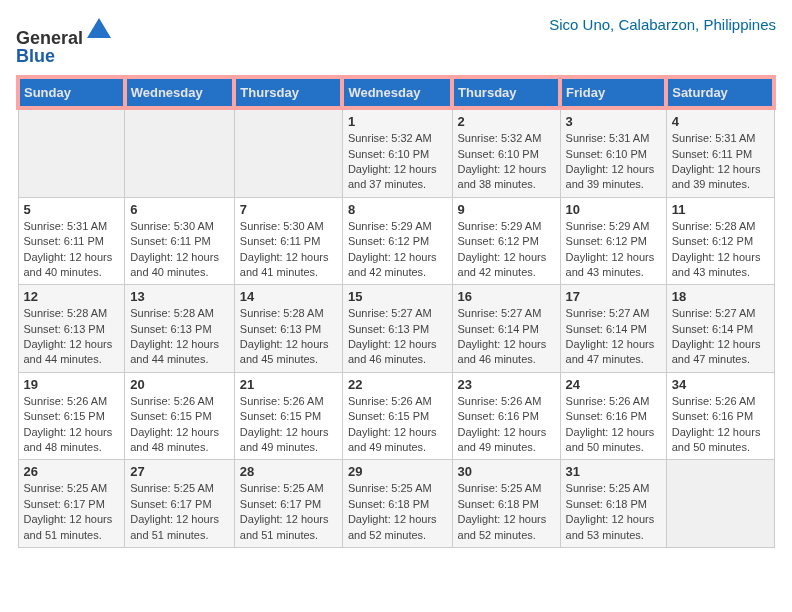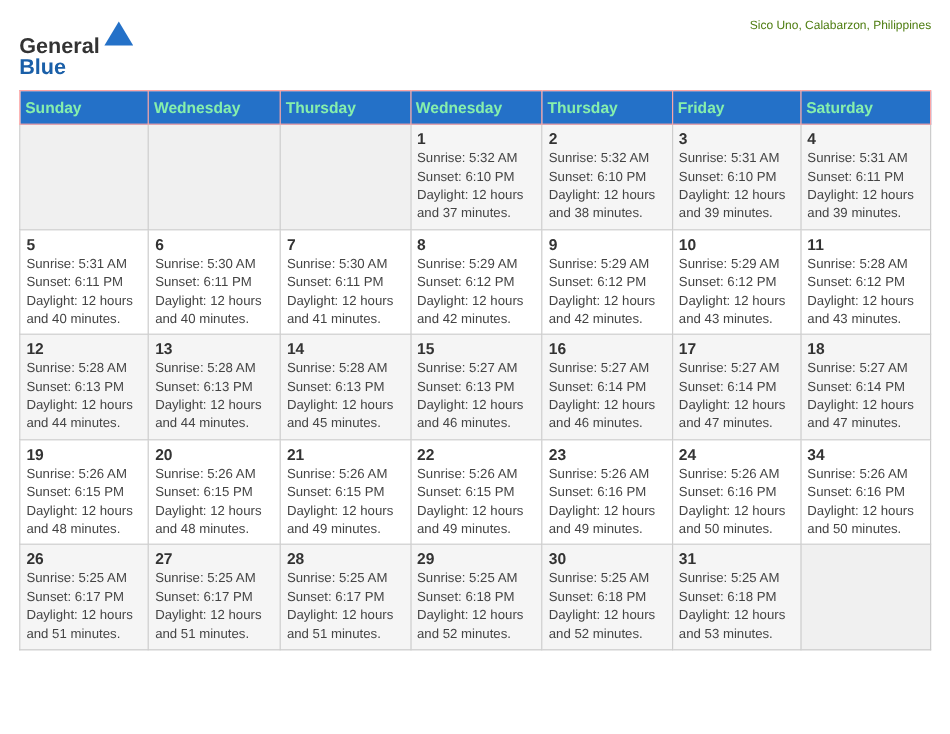--- a/index.html
+++ b/index.html
@@ -34,36 +34,36 @@
     }
     .title-block {
       text-align: right;
     }
     .main-title {
       font-size: 32px;
       font-weight: bold;
       color: #333;
     }
     .subtitle {
-      font-size: 10px;
-      color: #4d7c0f;
+      font-size: 15px;
+      color: #0369a1;
     }
     table {
       width: 100%;
       border-collapse: collapse;
       font-size: 11px;
     }
     thead tr th {
       background-color: #2471c8;
-      color: #86efac;
+      color: #e5e5e5;
       padding: 6px 4px;
       text-align: left;
       font-size: 13px;
       font-weight: bold;
-      border: 1px solid #fca5a5;
+      border: 4px solid #fca5a5;
     }
     tbody tr td {
       border: 1px solid #ccc;
       padding: 4px 5px;
       vertical-align: top;
       width: 113px;
     }
     tbody tr:nth-child(odd) td {
       background-color: #f5f5f5;
     }

